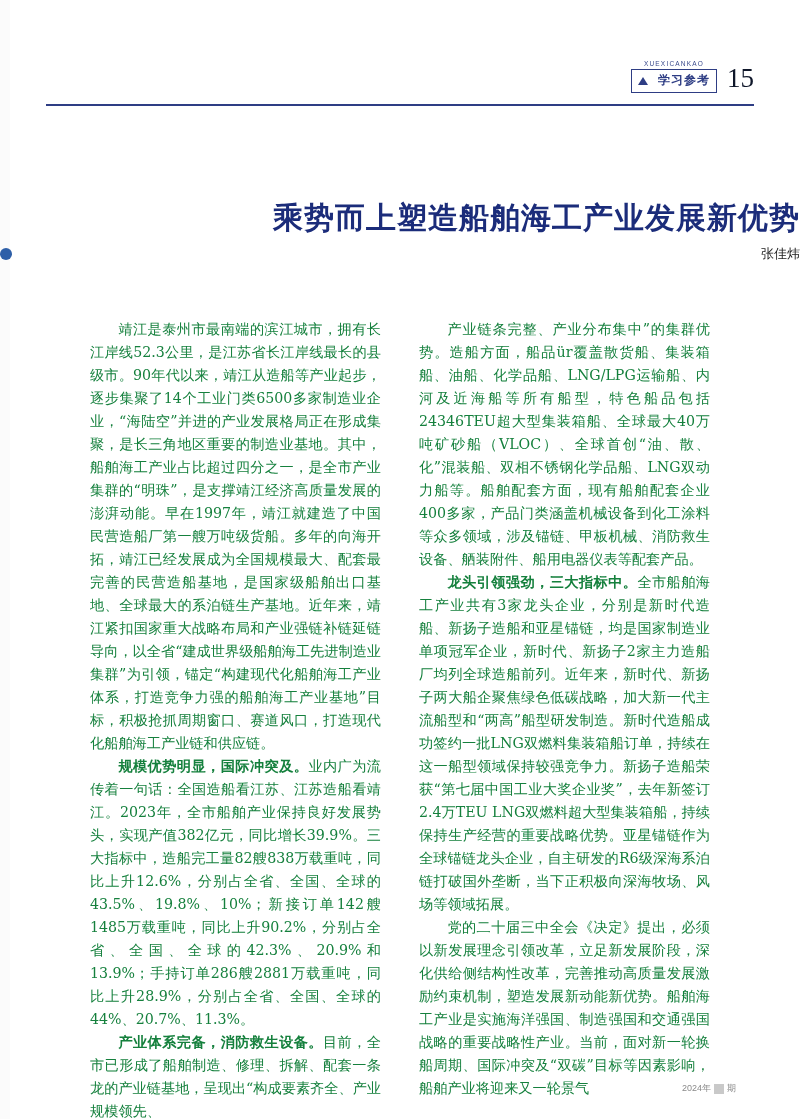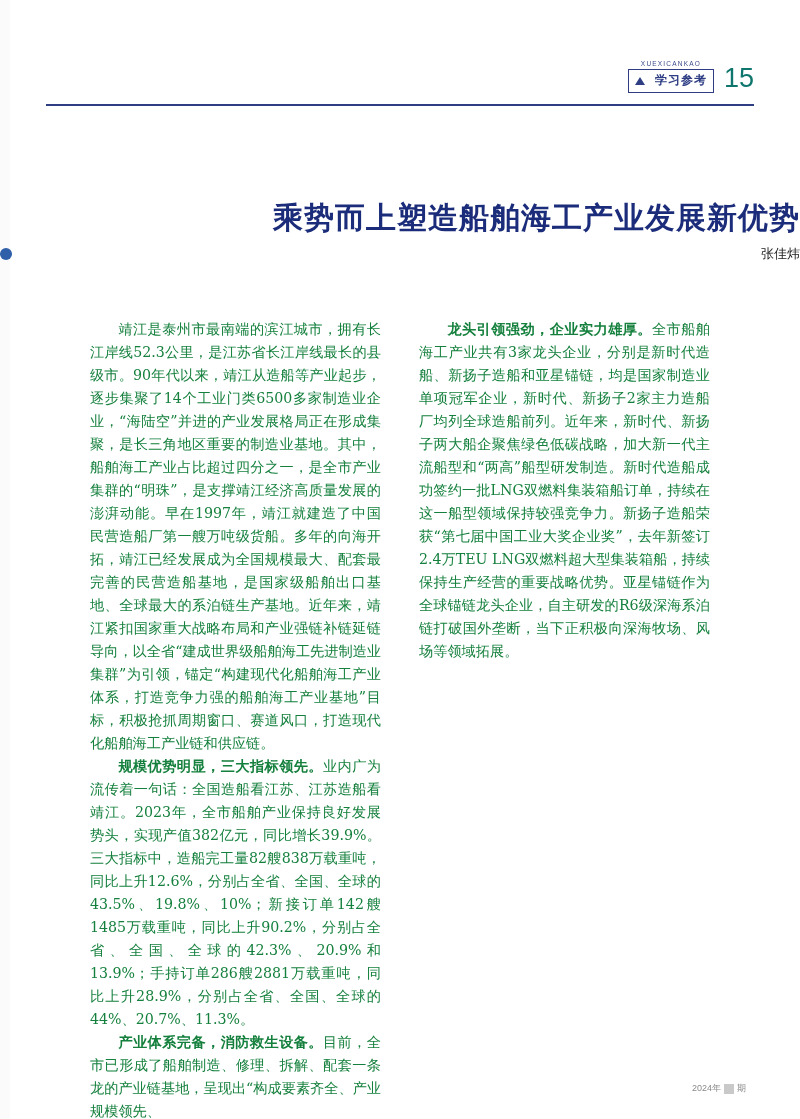--- a/index.html
+++ b/index.html
@@ -55,23 +55,23 @@
     border-bottom: 8px solid #2e3d84;
   }
   .badge-text {
     font-family: "DejaVu Sans", sans-serif;
     font-size: 12px;
     font-weight: bold;
     color: #2e3d84;
     letter-spacing: 1px;
   }
   .page-number {
-    font-family: Liberation Sans, sans-serif;
+    font-family: Liberation Serif, serif;
     font-size: 27px;
-    color: #0f766e;
+    color: #0f172a;
     line-height: 1;
     padding-bottom: 1px;
   }
   .header-rule {
     position: absolute;
     top: 104px;
     left: 46px;
     right: 46px;
     height: 2px;
     background: #2e3d84;
@@ -132,21 +132,21 @@
     text-indent: 2em;
   }
   .col p b {
     font-family: "DejaVu Sans", sans-serif;
     font-weight: bold;
   }
   
   .footer {
     position: absolute;
     bottom: 24px;
-    right: 54px;
+    right: 64px;
     display: flex;
     align-items: center;
     gap: 3px;
     font-family: "Liberation Sans", sans-serif;
     font-size: 9px;
     color: #8a8a8a;
   }
   .footer-sq {
     display: inline-block;
     width: 10px;
@@ -185,25 +185,27 @@
   <h1 class="title">乘势而上塑造船舶海工产业发展新优势</h1>
 
   <div class="byline">
     <span class="byline-dot"></span>
     <span class="byline-name">张佳炜</span>
   </div>
 
   <div class="columns">
     <div class="col">
       <p>靖江是泰州市最南端的滨江城市，拥有长江岸线52.3公里，是江苏省长江岸线最长的县级市。90年代以来，靖江从造船等产业起步，逐步集聚了14个工业门类6500多家制造业企业，“海陆空”并进的产业发展格局正在形成集聚，是长三角地区重要的制造业基地。其中，船舶海工产业占比超过四分之一，是全市产业集群的“明珠”，是支撑靖江经济高质量发展的澎湃动能。早在1997年，靖江就建造了中国民营造船厂第一艘万吨级货船。多年的向海开拓，靖江已经发展成为全国规模最大、配套最完善的民营造船基地，是国家级船舶出口基地、全球最大的系泊链生产基地。近年来，靖江紧扣国家重大战略布局和产业强链补链延链导向，以全省“建成世界级船舶海工先进制造业集群”为引领，锚定“构建现代化船舶海工产业体系，打造竞争力强的船舶海工产业基地”目标，积极抢抓周期窗口、赛道风口，打造现代化船舶海工产业链和供应链。</p>
-      <p><b>规模优势明显，三大指标领先。</b>业内广为流传着一句话：全国造船看江苏、江苏造船看靖江。2023年，全市船舶产业保持良好发展势头，实现产值382亿元，同比增长39.9%。三大指标中，造船完工量82艘838万载重吨，同比上升12.6%，分别占全省、全国、全球的43.5%、19.8%、10%；新接订单142艘1485万载重吨，同比上升90.2%，分别占全省、全国、全球的42.3%、20.9%和13.9%；手持订单286艘2881万载重吨，同比上升28.9%，分别占全省、全国、全球的44%、20.7%、11.3%。</p>
+      <p><b>规模优势明显，国际冲突及。</b>业内广为流传着一句话：全国造船看江苏、江苏造船看靖江。2023年，全市船舶产业保持良好发展势头，实现产值382亿元，同比增长39.9%。三大指标中，造船完工量82艘838万载重吨，同比上升12.6%，分别占全省、全国、全球的43.5%、19.8%、10%；新接订单142艘1485万载重吨，同比上升90.2%，分别占全省、全国、全球的42.3%、20.9%和13.9%；手持订单286艘2881万载重吨，同比上升28.9%，分别占全省、全国、全球的44%、20.7%、11.3%。</p>
       <p><b>产业体系完备，消防救生设备。</b>目前，全市已形成了船舶制造、修理、拆解、配套一条龙的产业链基地，呈现出“构成要素齐全、产业规模领先、</p>
     </div>
     <div class="col">
-      <p><b>龙头引领强劲，企业实力雄厚。</b>全市船舶海工产业共有3家龙头企业，分别是新时代造船、新扬子造船和亚星锚链，均是国家制造业单项冠军企业，新时代、新扬子2家主力造船厂均列全球造船前列。近年来，新时代、新扬子两大船企聚焦绿色低碳战略，加大新一代主流船型和“两高”船型研发制造。新时代造船成功签约一批LNG双燃料集装箱船订单，持续在这一船型领域保持较强竞争力。新扬子造船荣获“第七届中国工业大奖企业奖”，去年新签订2.4万TEU LNG双燃料超大型集装箱船，持续保持生产经营的重要战略优势。亚星锚链作为全球锚链龙头企业，自主研发的R6级深海系泊链打破国外垄断，当下正积极向深海牧场、风场等领域拓展。</p>
+      <p>产业链条完整、产业分布集中”的集群优势。造船方面，船品ür覆盖散货船、集装箱船、油船、化学品船、LNG/LPG运输船、内河及近海船等所有船型，特色船品包括24346TEU超大型集装箱船、全球最大40万吨矿砂船（VLOC）、全球首创“油、散、化”混装船、双相不锈钢化学品船、LNG双动力船等。船舶配套方面，现有船舶配套企业400多家，产品门类涵盖机械设备到化工涂料等众多领域，涉及锚链、甲板机械、消防救生设备、舾装附件、船用电器仪表等配套产品。</p>
+      <p><b>龙头引领强劲，三大指标中。</b>全市船舶海工产业共有3家龙头企业，分别是新时代造船、新扬子造船和亚星锚链，均是国家制造业单项冠军企业，新时代、新扬子2家主力造船厂均列全球造船前列。近年来，新时代、新扬子两大船企聚焦绿色低碳战略，加大新一代主流船型和“两高”船型研发制造。新时代造船成功签约一批LNG双燃料集装箱船订单，持续在这一船型领域保持较强竞争力。新扬子造船荣获“第七届中国工业大奖企业奖”，去年新签订2.4万TEU LNG双燃料超大型集装箱船，持续保持生产经营的重要战略优势。亚星锚链作为全球锚链龙头企业，自主研发的R6级深海系泊链打破国外垄断，当下正积极向深海牧场、风场等领域拓展。</p>
+      <p>党的二十届三中全会《决定》提出，必须以新发展理念引领改革，立足新发展阶段，深化供给侧结构性改革，完善推动高质量发展激励约束机制，塑造发展新动能新优势。船舶海工产业是实施海洋强国、制造强国和交通强国战略的重要战略性产业。当前，面对新一轮换船周期、国际冲突及“双碳”目标等因素影响，船舶产业将迎来又一轮景气</p>
     </div>
   </div>
 
   <div class="footer">
     <span>2024年</span>
     <span class="footer-sq"></span>
     <span>期</span>
   </div>
 
 </div>

